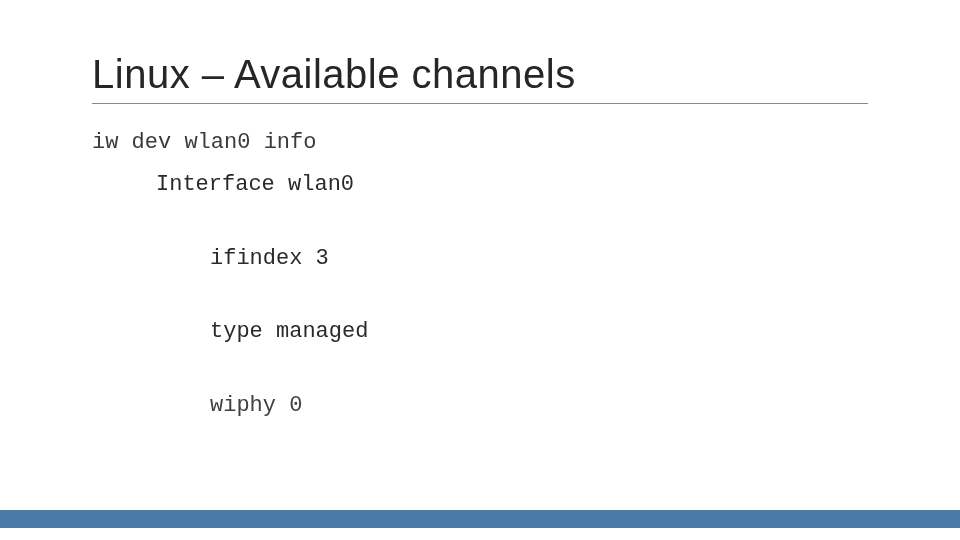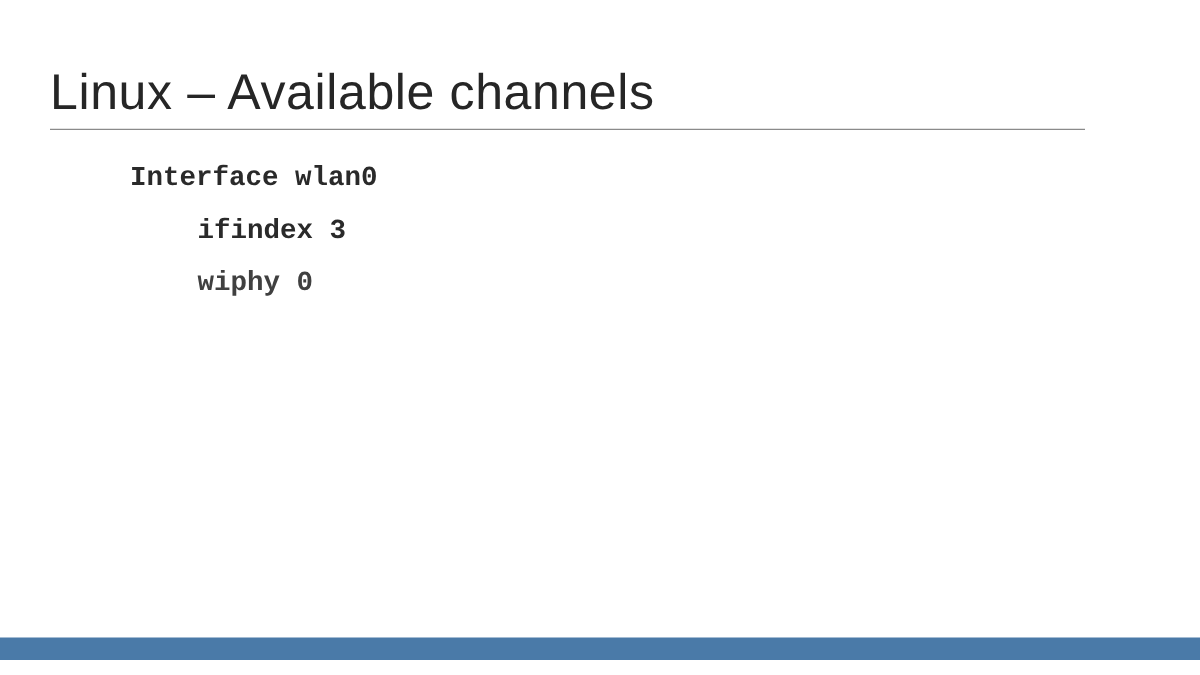--- a/index.html
+++ b/index.html
@@ -9,21 +9,21 @@
     }
     body {
       width: 960px;
       height: 540px;
       background: #ffffff;
       font-family: "Segoe UI", Arial, sans-serif;
       position: relative;
       overflow: hidden;
     }
     .slide {
-      padding: 52px 92px 0 40px;
+      padding: 52px 92px 0 92px;
     }
     .title {
       font-size: 40px;
       font-weight: 300;
       color: #262626;
       letter-spacing: 0.5px;
       border-bottom: 1px solid #8a8a8a;
       padding-bottom: 6px;
       margin-bottom: 18px;
     }
@@ -34,23 +34,24 @@
       color: #3a3a3a;
     }
     .code-line {
       white-space: pre;
     }
     .indent-1 {
       padding-left: 64px;
     }
     .indent-2 {
       padding-left: 118px;
+      margin-top: 32px;
     }
     .bold {
-      font-weight: bold;
+      font-weight: normal;
       color: #2a2a2a;
     }
     .red {
       color: #404040;
     }
     .footer-bar {
       position: absolute;
       bottom: 12px;
       left: 0;
       right: 0;
@@ -58,19 +59,21 @@
       background: #4a7aa8;
     }
   </style>
 </head>
 <body>
 
 <div class="slide">
   <h1 class="title">Linux – Available channels</h1>
 
   <div class="code-block">
+    <div class="code-line">iw dev wlan0 info</div>
     <div class="code-line indent-1 bold">Interface wlan0</div>
     <div class="code-line indent-2 bold">ifindex 3</div>
+    <div class="code-line indent-2 bold">type managed</div>
     <div class="code-line indent-2 bold red">wiphy 0</div>
   </div>
 </div>
 
 <div class="footer-bar"></div>
 
 </body></html>

